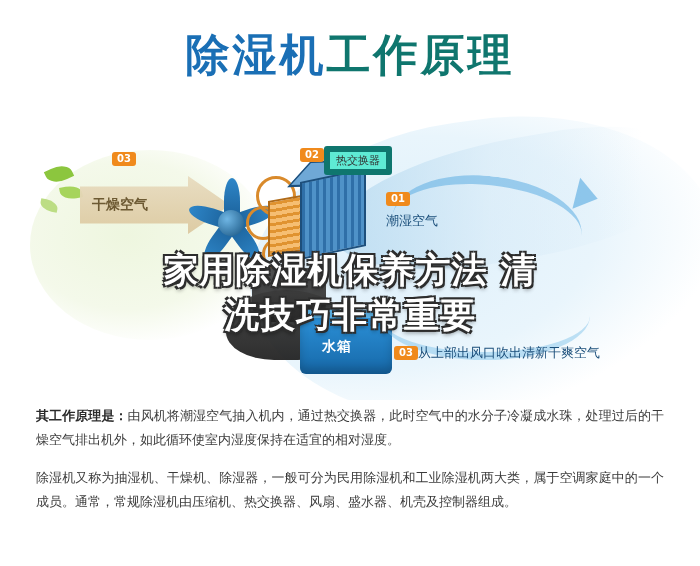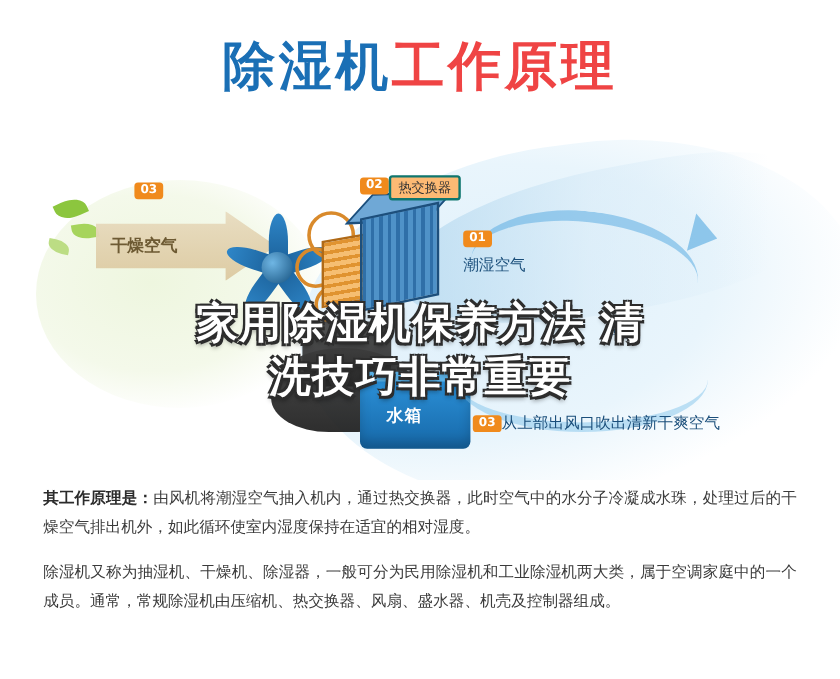--- a/index.html
+++ b/index.html
@@ -65,39 +65,39 @@
     top: 26px;
     width: 700px;
     text-align: center;
     font-family: "DejaVu Sans", sans-serif;
     font-size: 44px;
     font-weight: bold;
     letter-spacing: 3px;
     white-space: nowrap;
   }
   .title-main .blue { color: #1a6fb5; }
-  .title-main .dark { color: #ef4444; }
+  .title-main .dark { color: #0f766e; }
 
   
   .badge {
     position: absolute;
     display: inline-block;
     background: #f08a1c;
     color: #ffffff;
     font-family: "DejaVu Sans", sans-serif;
     font-size: 10px;
     font-weight: bold;
     border-radius: 3px;
     padding: 2px 5px;
     line-height: 1;
   }
   .tag {
     position: absolute;
-    background: #fdba74;
-    border: 2px solid #0f766e;
+    background: #5eead4;
+    border: 6px solid #0f766e;
     border-radius: 3px;
     color: #333333;
     font-family: "DejaVu Sans", sans-serif;
     font-size: 11px;
     padding: 2px 6px;
     line-height: 1.2;
     white-space: nowrap;
   }
   .lbl {
     position: absolute;

